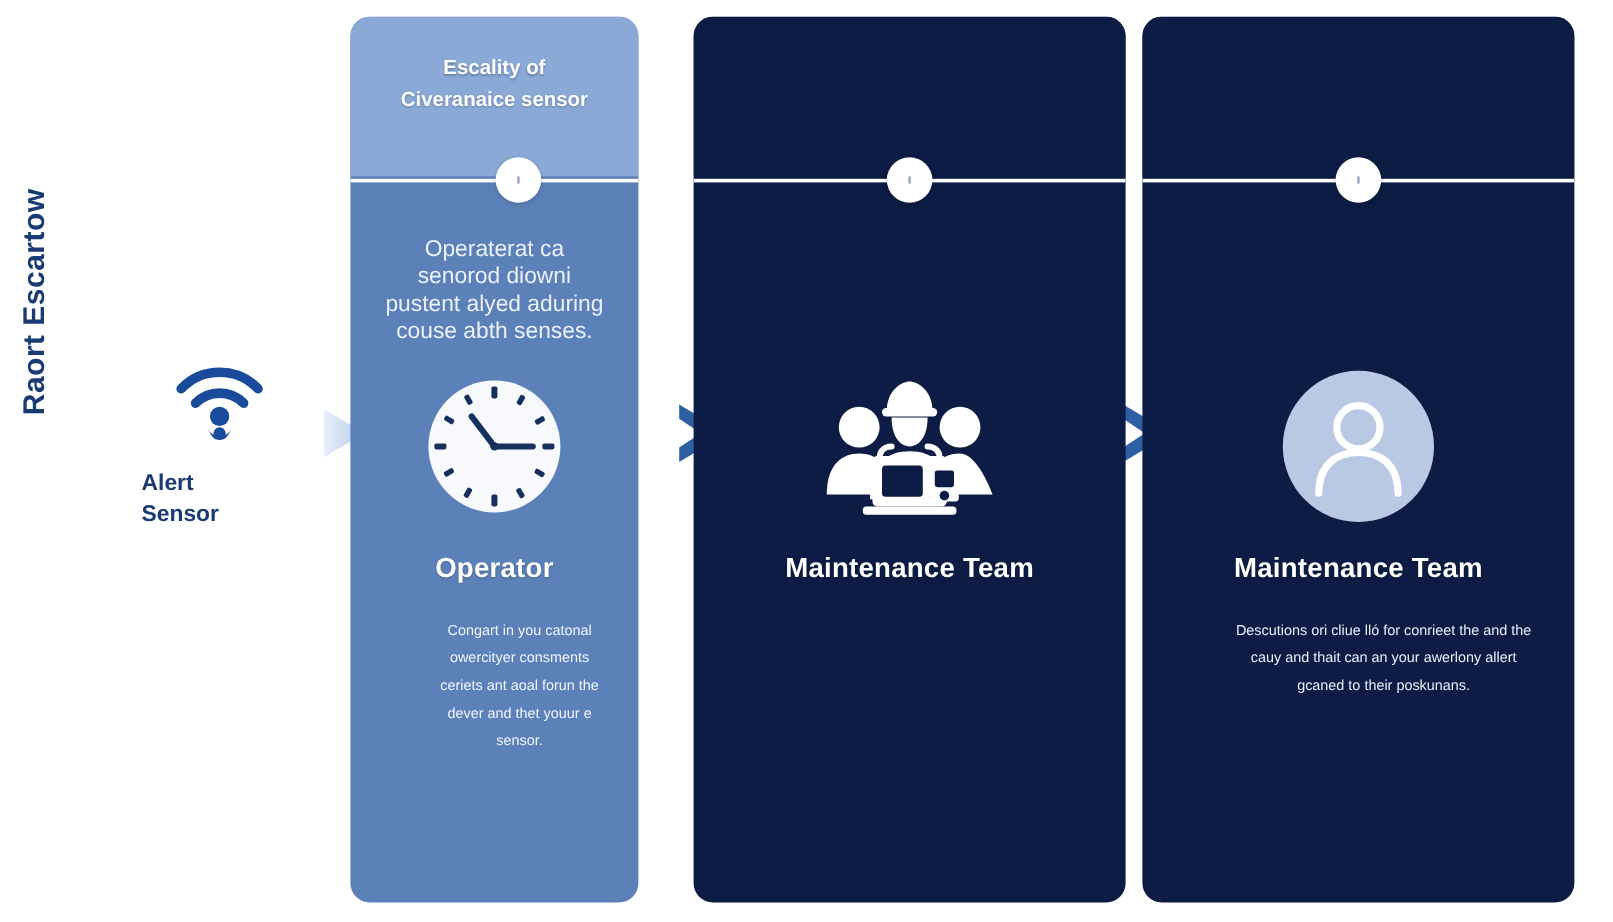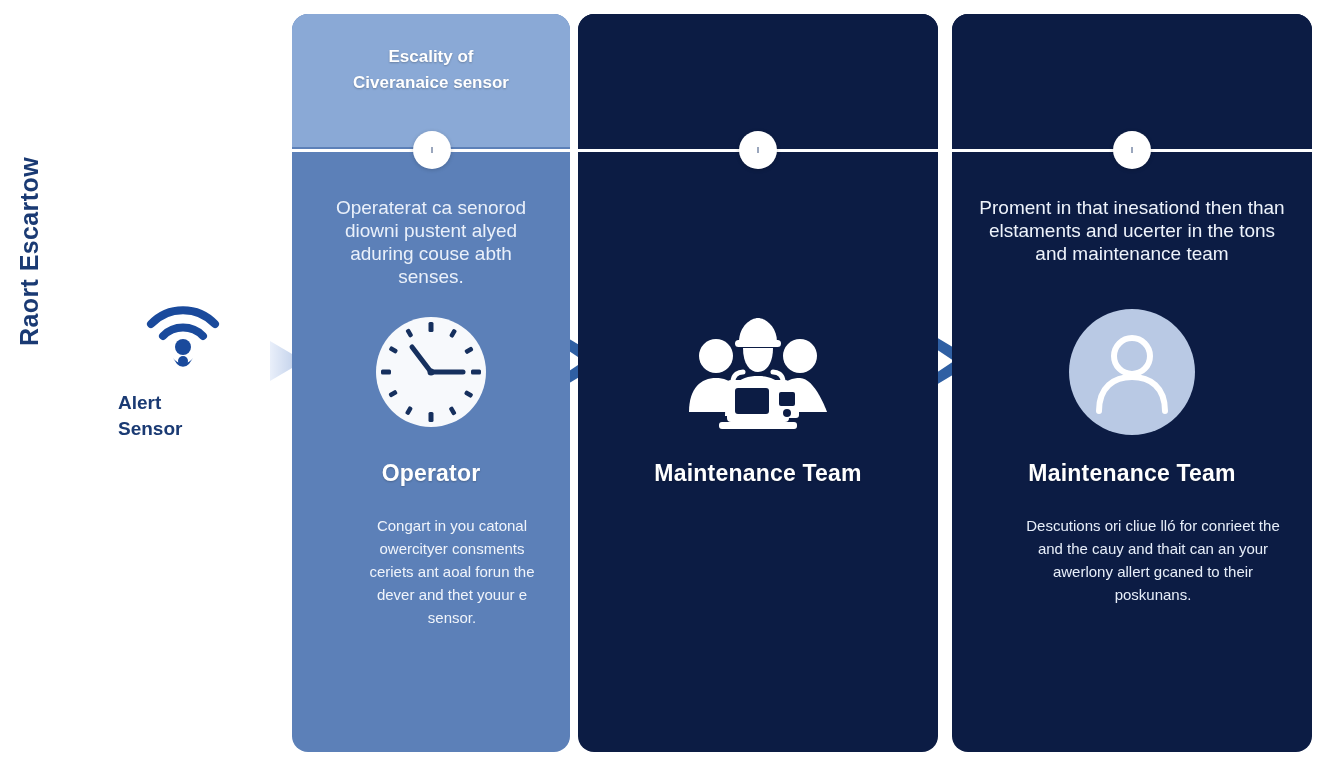--- a/index.html
+++ b/index.html
@@ -74,21 +74,21 @@
 
   
   .panel {
     position: absolute;
     top: 14px;
     height: 738px;
     border-radius: 16px;
     overflow: hidden;
     box-sizing: border-box;
   }
-  .panel-1 { left: 292px; width: 278px; background: #5c80b8; }
+  .panel-1 { left: 292px; width: 240px; background: #5c80b8; }
   .panel-2 { left: 578px; width: 360px; background: #0c1c44; }
   .panel-3 { left: 952px; width: 360px; background: #0c1c44; }
 
   .panel-head {
     position: absolute;
     left: 0; right: 0; top: 0;
     height: 133px;
   }
   .panel-1 .panel-head { background: #8aa9d6; }
   .panel-2 .panel-head,
@@ -167,21 +167,21 @@
     letter-spacing: .2px;
     text-shadow: 0 1px 2px rgba(0,0,0,.22);
   }
 
   .body-text {
     position: absolute;
     left: 28px; right: 28px;
     top: 500px;
     text-align: center;
     color: #e7eef9;
-    font-size: 15px;
+    font-size: 12px;
     line-height: 23px;
     margin-left: 42px;
   }
 
   .panel-1 .body-text { color: #f0f4fb; }
 
   .avatar-circle {
     width: 126px;
     height: 126px;
     border-radius: 50%;
@@ -312,21 +312,20 @@
   <div class="panel panel-3">
     <div class="panel-head">
       <div class="head-title">
         <div></div>
         <div></div>
       </div>
     </div>
     <div class="timeline-rule"></div>
     <div class="timeline-dot"></div>
 
-    <div class="lead-text">Proment in that inesationd then than elstaments and ucerter in the tons and maintenance team</div>
 
     <div class="figure-icon">
       <div class="avatar-circle">
         <svg width="86" height="86" viewBox="0 0 86 86">
           <circle cx="43" cy="27" r="18" fill="none" stroke="#ffffff" stroke-width="6"></circle>
           <path d="M10 82 C10 58 25 48 43 48 C61 48 76 58 76 82" fill="none" stroke="#ffffff" stroke-width="6" stroke-linecap="round"></path>
         </svg>
       </div>
     </div>
 

